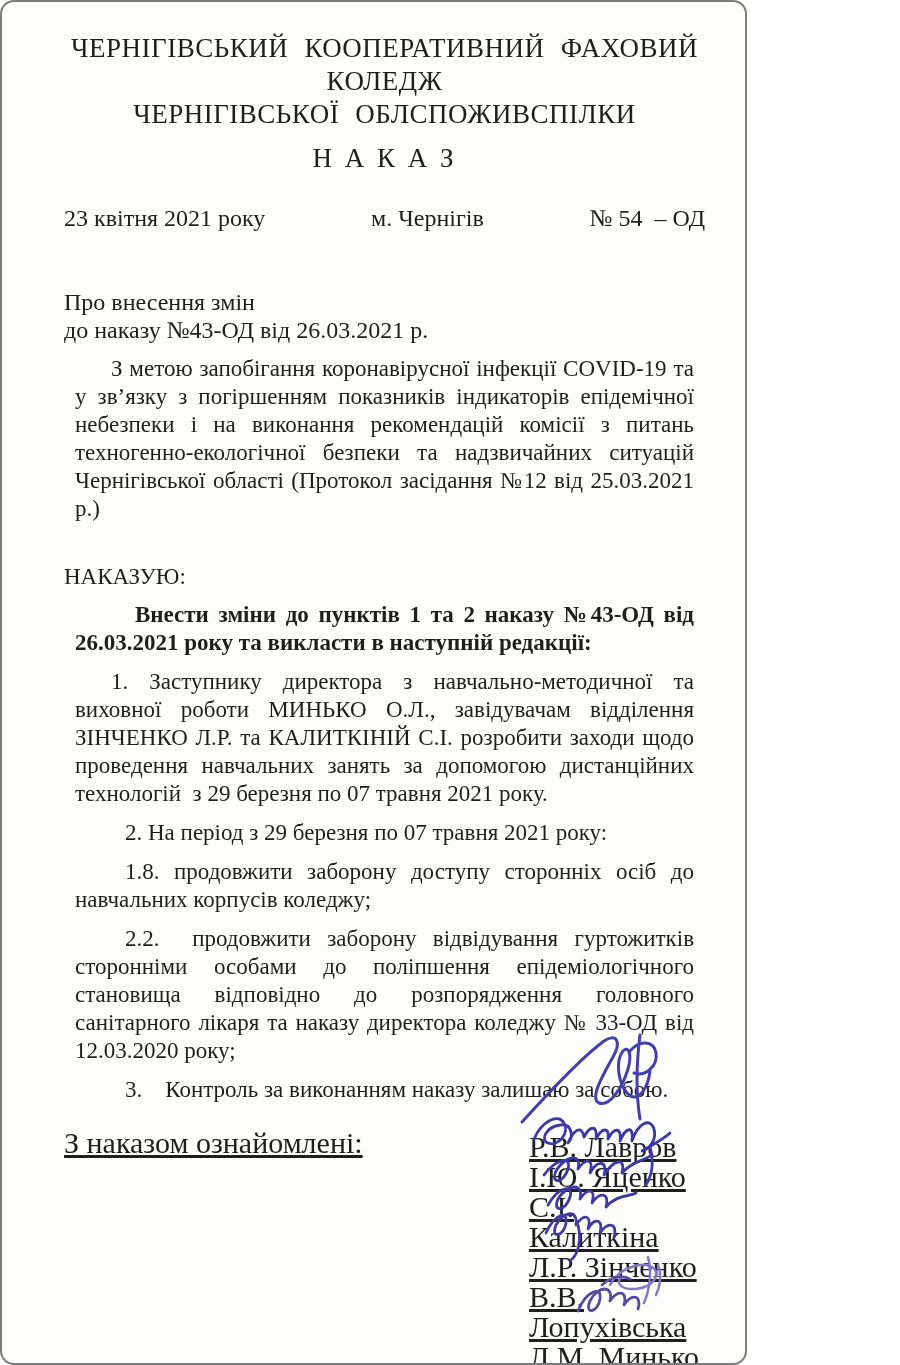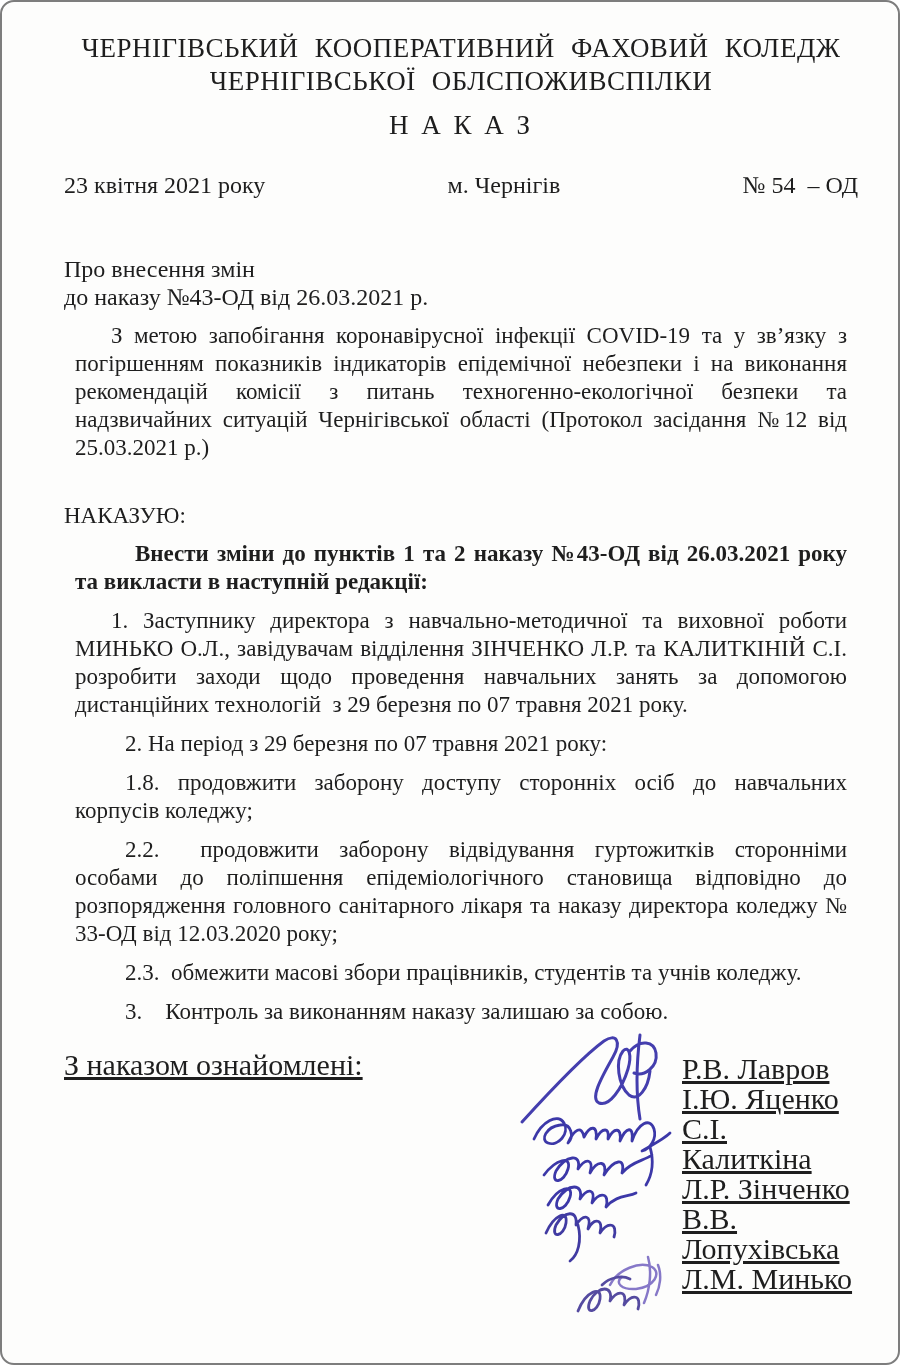--- a/index.html
+++ b/index.html
@@ -1,17 +1,17 @@
 <!DOCTYPE html>
 <html lang="uk"><head>
 <meta charset="utf-8">
 <style>
   html,body{margin:0;padding:0;background:#ffffff;}
   .page{
-    width:900px;height:1365px;position:relative;box-sizing:border-box;
+    width:747px;height:1365px;position:relative;box-sizing:border-box;
     background:#fdfdfc;
     border:2px solid #7d7d7d;border-radius:14px;
     overflow:hidden;
     font-family:"Liberation Serif","DejaVu Serif",serif;
     color:#1e1e1e;
   }
   .content{padding:30px 40px 0 62px;}
   .org-line{
     text-align:center;font-size:27px;line-height:33px;
     letter-spacing:.5px;word-spacing:9px;
@@ -76,21 +76,20 @@
 
     <div class="order-word">НАКАЗУЮ:</div>
 
     <p class="body ind-lg intro">Внести зміни до пунктів 1 та 2 наказу №43-ОД від 26.03.2021 року та викласти в наступній редакції:</p>
 
     <p class="body ind-sm item-1">1. Заступнику директора з навчально-методичної та виховної роботи МИНЬКО О.Л., завідувачам відділення ЗІНЧЕНКО Л.Р. та КАЛИТКІНІЙ С.І. розробити заходи щодо проведення навчальних занять за допомогою дистанційних технологій&nbsp; з 29 березня по 07 травня 2021 року.</p>
 
     <p class="body ind-md item-2">2. На період з 29 березня по 07 травня 2021 року:</p>
     <p class="body ind-md">1.8. продовжити заборону доступу сторонніх осіб до навчальних корпусів коледжу;</p>
     <p class="body ind-md">2.2.&nbsp; продовжити заборону відвідування гуртожитків сторонніми особами до поліпшення епідеміологічного становища відповідно до розпорядження головного санітарного лікаря та наказу директора коледжу № 33-ОД від 12.03.2020 року;</p>
-    <p class="body ind-md">2.3.&nbsp; обмежити масові збори працівників, студентів та учнів коледжу.</p>
 
     <p class="body ind-md item-3">3.&nbsp;&nbsp;&nbsp;&nbsp;Контроль за виконанням наказу залишаю за собою.</p>
 
 
     <div class="ack-row">
       <span>З наказом ознайомлені:</span>
       <ul class="ack-names right-col">
         <li>Р.В. Лавров</li>
         <li>І.Ю. Яценко</li>
         <li>С.І. Калиткіна</li>

